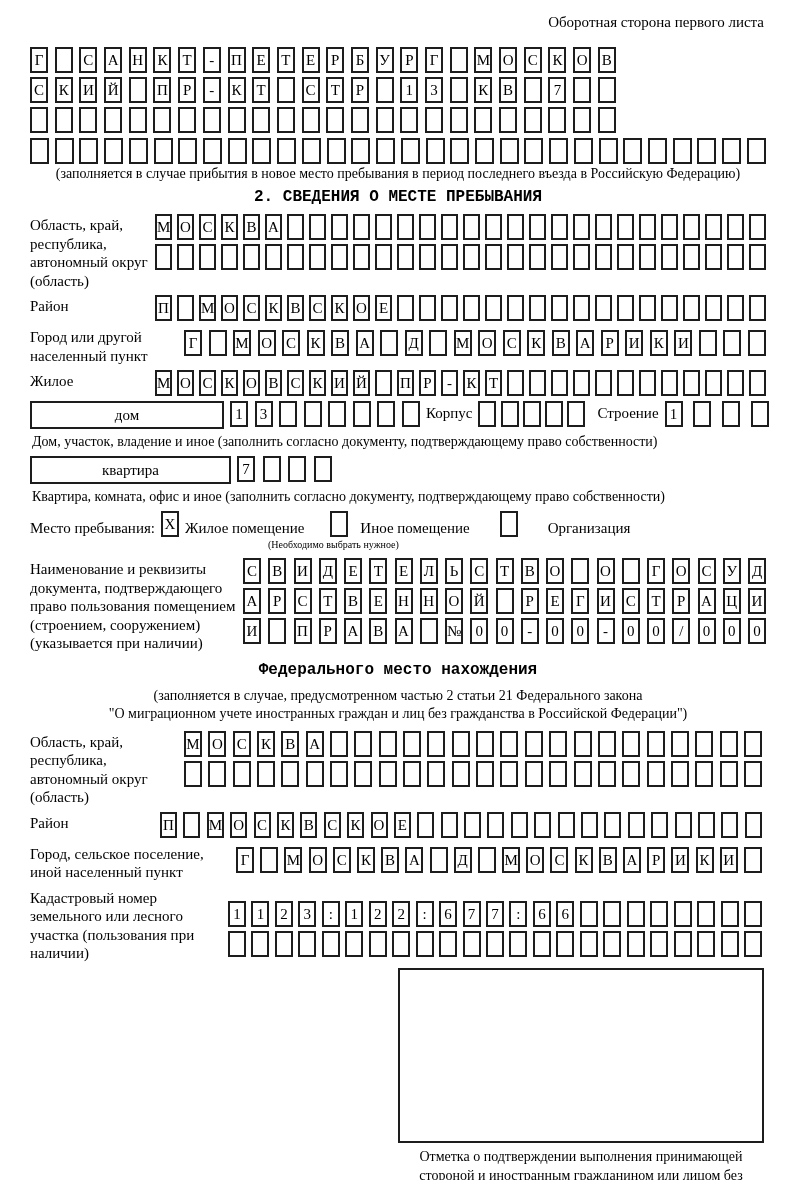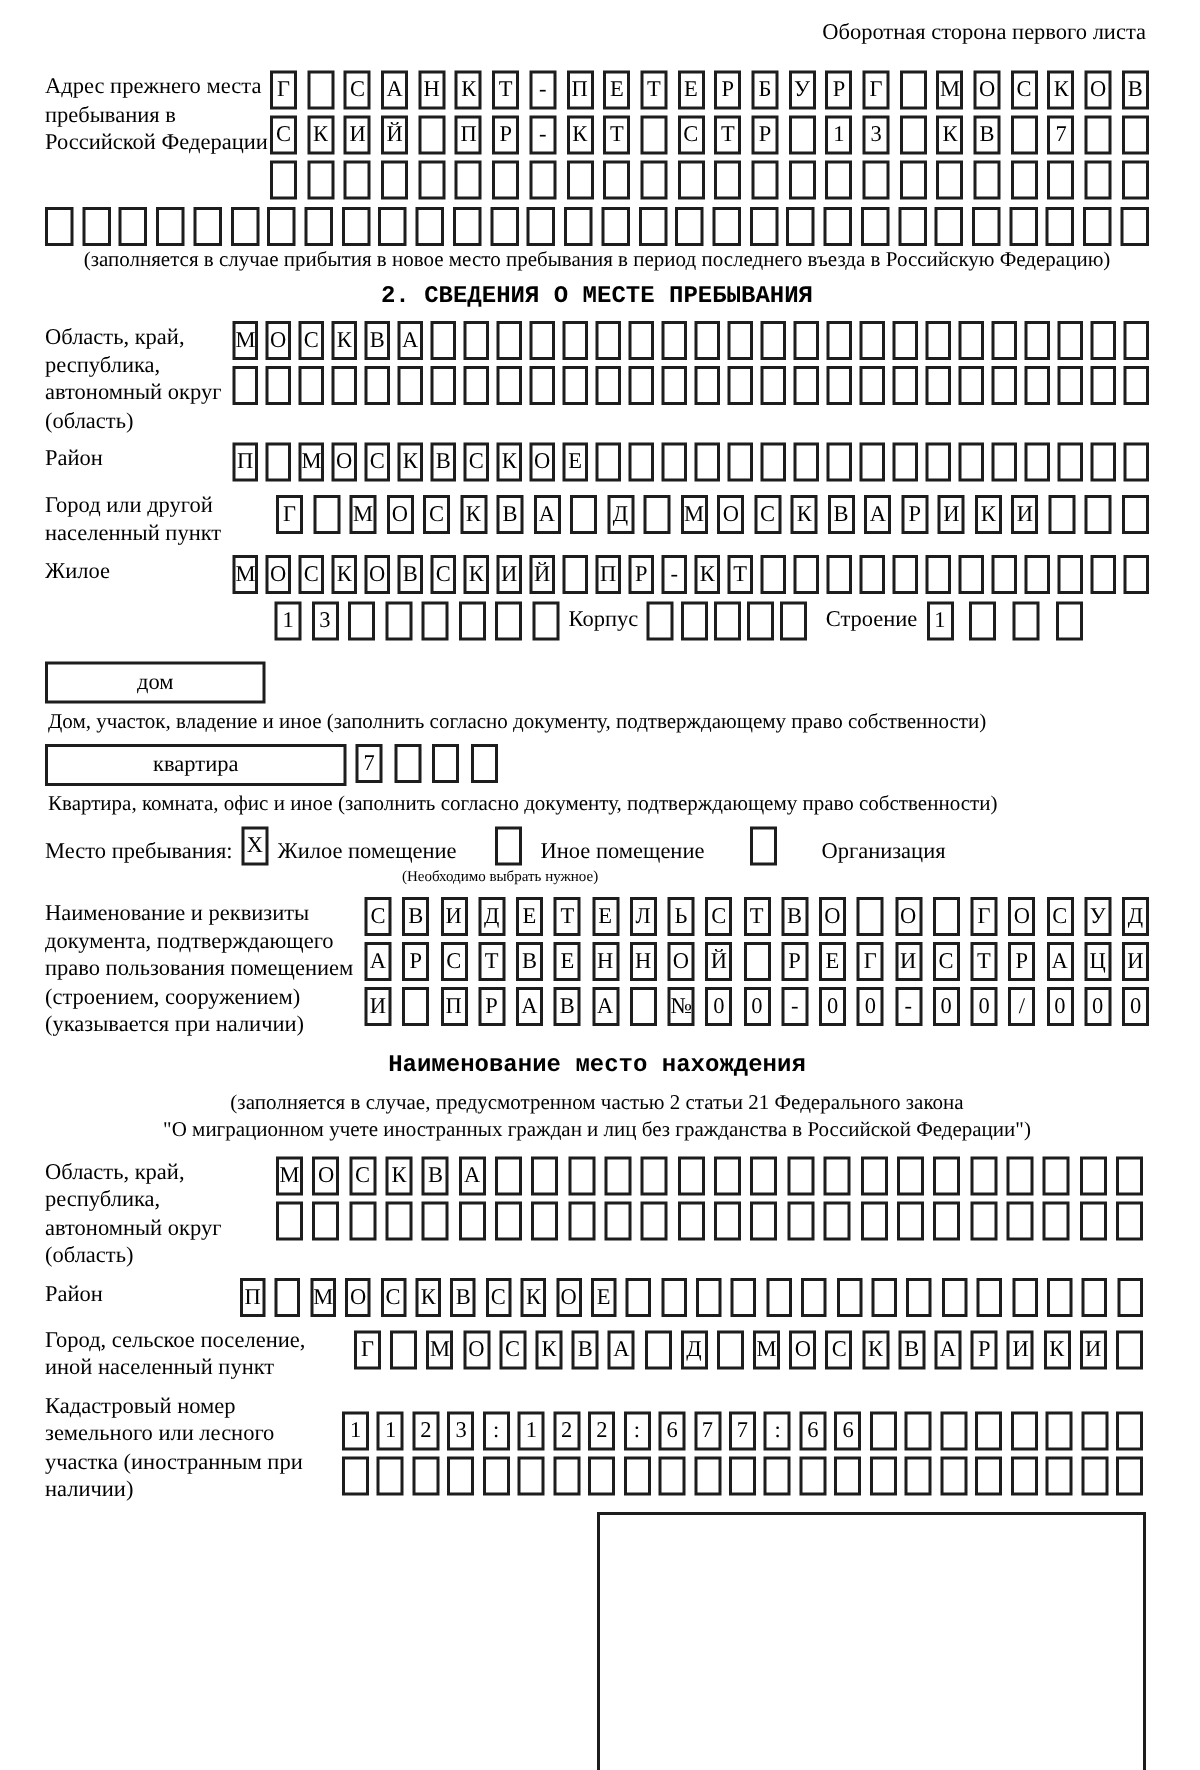--- a/index.html
+++ b/index.html
@@ -31,21 +31,21 @@
 
   .center-note { text-align:center; font-size:14px; margin:2px 0 6px 0; }
   .sec-title { text-align:center; font-size:16px; font-weight:bold; margin:4px 0 8px 0;font-family:Liberation Mono, monospace; }
 
   .inline-boxes { display:flex; justify-content:space-between; flex:none; }
   .ib8{width:190px;} .ib5{width:107px;} .ib4{width:104px;} .ib4b{width:95px;}
   .widebox {
     border:2px solid #1d1d1d; height:28px; flex:none;
     display:flex; align-items:center; justify-content:center; font-size:15px;
   }
-  .wb-dom{width:147px;margin-top:40px;} .wb-kv{width:201px;}
+  .wb-dom{width:194px;} .wb-kv{width:201px;}
   .mini-lbl { font-size:15px; padding-top:4px; flex:none; }
   .left-note { font-size:14px; margin:2px 0 6px 2px; }
 
   .stay-row { display:flex; align-items:flex-end; margin:6px 0 2px 0; }
   .stay-row .cell { margin:0; }
   .gap6{width:6px;flex:none;} .gap12{width:12px;flex:none;} .gap26{width:26px;flex:none;} .gap30{width:30px;flex:none;}
   .choose-note { font-size:10px; margin:2px 0 8px 238px; }
 
   .law-note { text-align:center; font-size:14px; line-height:18px; }
   .mt8{margin-top:8px;} .mt4{margin-top:4px;}
@@ -55,21 +55,20 @@
   .stamp-cap { text-align:center; font-size:14px; line-height:19px; margin-top:4px; }
 </style>
 </head>
 <body>
 
 <div class="sheet">
 
   <div class="hdr-note">Оборотная сторона первого листа</div>
 
   <div class="frow">
-    <div class="lbl w150">Адрес прежнего места пребывания в Российской Федерации</div>
     <div class="rows">
       <div class="boxes w24">
           <div class="cell">Г</div>
           <div class="cell"></div>
           <div class="cell">С</div>
           <div class="cell">А</div>
           <div class="cell">Н</div>
           <div class="cell">К</div>
           <div class="cell">Т</div>
           <div class="cell">-</div>
@@ -476,21 +475,21 @@
           <div class="cell">0</div>
           <div class="cell">0</div>
           <div class="cell">/</div>
           <div class="cell">0</div>
           <div class="cell">0</div>
           <div class="cell">0</div>
         </div>
     </div>
   </div>
 
-  <div class="sec-title mt8">Наименование место нахождения</div>
+  <div class="sec-title mt8">Федерального место нахождения</div>
   <div class="law-note">(заполняется в случае, предусмотренном частью 2 статьи 21 Федерального закона</div>
   <div class="law-note" style="margin-bottom:8px;">"О миграционном учете иностранных граждан и лиц без гражданства в Российской Федерации")</div>
 
   <div class="frow">
     <div class="lbl w154">Область, край, республика, автономный округ (область)</div>
     <div class="rows">
       <div class="boxes w24c">
           <div class="cell">М</div>
           <div class="cell">О</div>
           <div class="cell">С</div>
@@ -599,21 +598,21 @@
         <div class="cell">А</div>
         <div class="cell">Р</div>
         <div class="cell">И</div>
         <div class="cell">К</div>
         <div class="cell">И</div>
         <div class="cell"></div>
       </div>
   </div>
 
   <div class="frow">
-    <div class="lbl w198">Кадастровый номер земельного или лесного участка (иностранным при наличии)</div>
+    <div class="lbl w198">Кадастровый номер земельного или лесного участка (пользования при наличии)</div>
     <div class="rows" style="margin-top:14px;">
       <div class="boxes w23">
           <div class="cell">1</div>
           <div class="cell">1</div>
           <div class="cell">2</div>
           <div class="cell">3</div>
           <div class="cell">:</div>
           <div class="cell">1</div>
           <div class="cell">2</div>
           <div class="cell">2</div>

